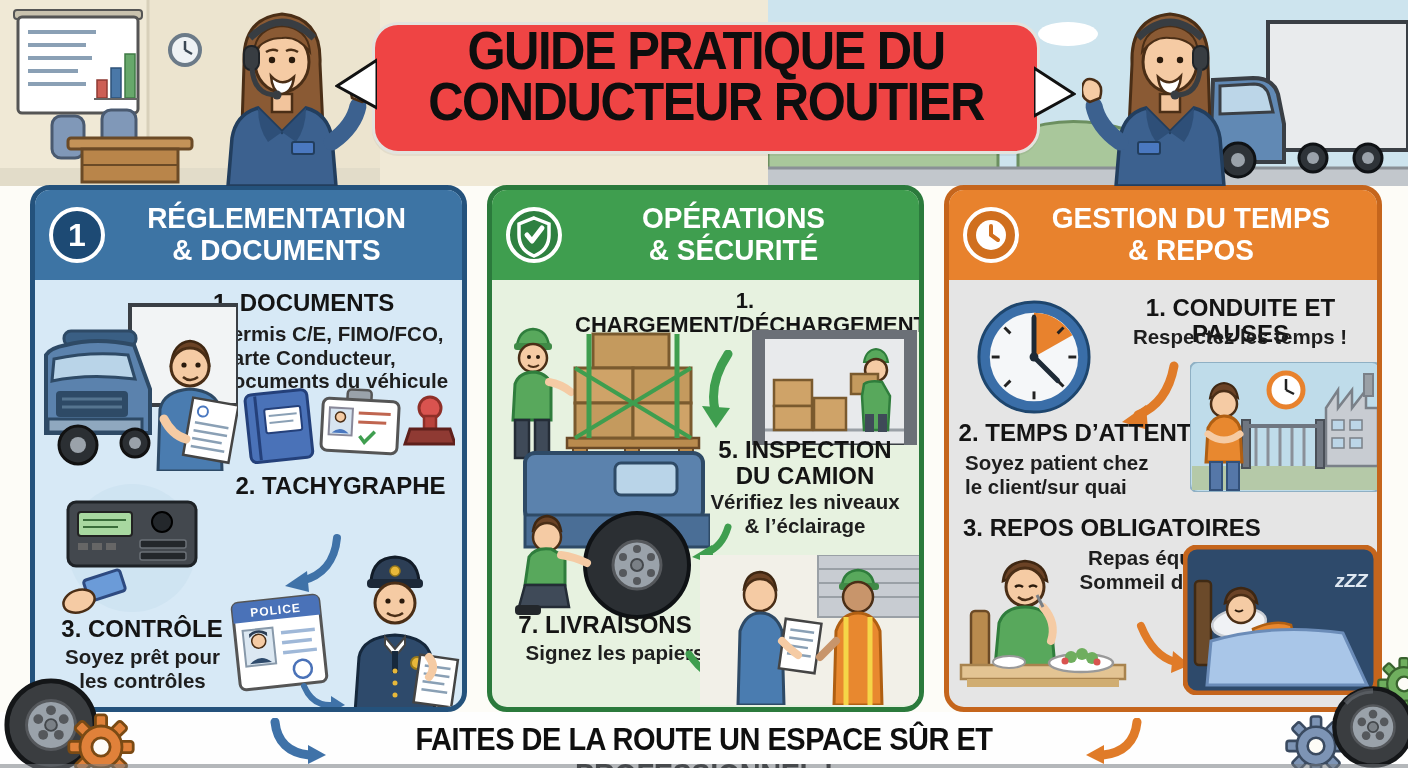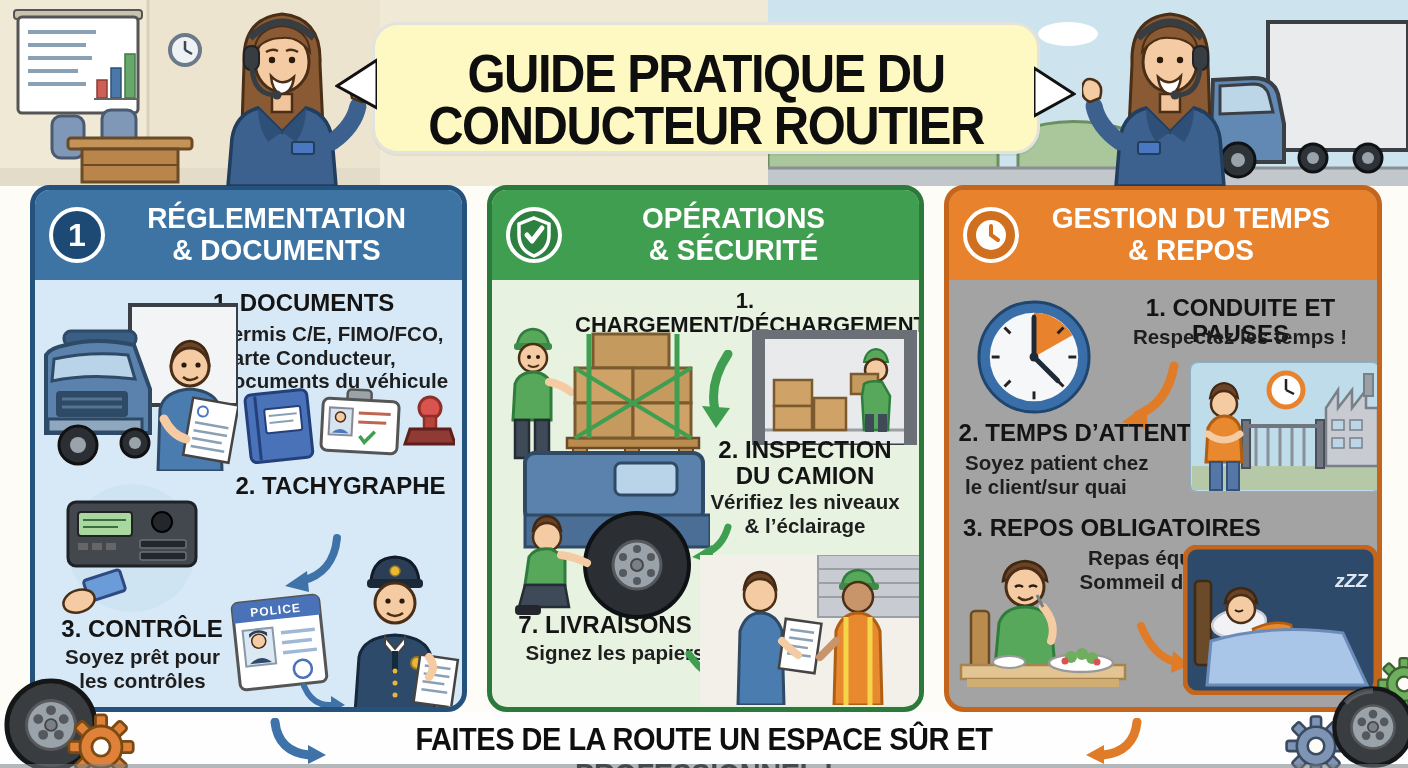--- a/index.html
+++ b/index.html
@@ -3,30 +3,30 @@
 <meta charset="utf-8">
 <style>
   *{margin:0;padding:0;box-sizing:border-box}
   html,body{width:1408px;height:768px;background:#fdfcf7}
   .poster{position:relative;width:1408px;height:768px;overflow:hidden;background:#fdfcf7;
           font-family:"Liberation Sans","DejaVu Sans",sans-serif}
   .abs{position:absolute}
   .bg-left{left:0;top:0;width:772px;height:186px;background:#f0e9d6;z-index:0}
   .bg-right{left:772px;top:0;width:636px;height:186px;background:#cde4ee;z-index:0}
   .scene{z-index:1}
-  .title-banner{left:372px;top:22px;width:668px;height:132px;background:#fef9c3;
+  .title-banner{left:372px;top:22px;width:668px;height:132px;background:#ef4444;
     border:3px solid #e3e3de;border-radius:26px;display:flex;flex-direction:column;
-    justify-content:flex-end;align-items:center;z-index:5;box-shadow:0 2px 0 rgba(0,0,0,.05)}
+    justify-content:flex-start;align-items:center;z-index:5;box-shadow:0 2px 0 rgba(0,0,0,.05)}
   .title-line{font-size:49px;font-weight:800;letter-spacing:-1.5px;color:#0e0e0e;line-height:1.05;transform:scaleY(1.1)}
   .presenter{z-index:6}
   .tail{z-index:6}
   .col{position:absolute;top:185px;height:527px;border-radius:20px;border:5px solid;overflow:hidden;z-index:4}
   .col1{left:30px;width:437px;border-color:#24527c;background:#d7e9f6}
   .col2{left:487px;width:437px;border-color:#2b7a3c;background:#e7f2e0}
-  .col3{left:944px;width:438px;border-color:#c5651c;background:#a3a3a3}
+  .col3{left:944px;width:438px;border-color:#c5651c;background:#e5e5e5}
   .col-header{position:absolute;left:0;top:0;right:0;height:90px;display:flex;align-items:center;
     padding:0 16px 0 12px;border-radius:12px 12px 0 0}
   .col1 .col-header{background:#3d74a4}
   .col2 .col-header{background:#3f9e4f}
   .col3 .col-header{background:#e8822d}
   .hdr-icon{width:60px;height:60px;flex:0 0 auto}
   .hdr-title{flex:1;text-align:center;color:#fff;font-weight:800;font-size:28px;line-height:1.1;
     white-space:pre-line;transform:scaleY(1.05)}
   .h{position:absolute;font-weight:800;font-size:24px;color:#141414;line-height:1.07;white-space:pre-line}
   .b{position:absolute;font-weight:700;font-size:20.5px;color:#1e1e1e;line-height:1.15;white-space:pre-line}
@@ -427,21 +427,21 @@
           <path d="M112,32 Q114,20 124,19 Q134,20 136,32 Z" fill="#58a85c" stroke="#2f7d3c" stroke-width="2"></path>
           <circle cx="124" cy="40" r="11" fill="#f5cba4" stroke="#4a2e16" stroke-width="2.5"></circle>
           <rect x="99" y="44" width="27" height="20" fill="#c49a5e" stroke="#7a5a2e" stroke-width="2.5"></rect>
           <path d="M110,66 L112,54 Q118,50 130,52 L138,66 L136,100 L112,100 Z" fill="#58a85c" stroke="#2f7d3c" stroke-width="2.5"></path>
           <rect x="113" y="84" width="9" height="18" fill="#3f4a58"></rect>
             <rect x="126" y="84" width="9" height="18" fill="#3f4a58"></rect>
         </g>
       </svg>
     </div>
 
-    <div class="h" style="left:208px;top:247px;width:210px;text-align:center">2. INSPECTION
+    <div class="h" style="left:208px;top:247px;width:210px;text-align:center">5. INSPECTION
 DU CAMION</div>
     <div class="b" style="left:203px;top:300px;width:220px;text-align:center">Vérifiez les niveaux
 &amp; l’éclairage</div>
 
     <div class="abs" style="left:3px;top:255px">
       <svg viewBox="0 0 215 175" width="215" height="175">
         <rect x="30" y="8" width="178" height="68" rx="10" fill="#5b82ad" stroke="#2e4a66" stroke-width="4"></rect>
         <rect x="120" y="18" width="62" height="32" rx="6" fill="#b9d4e8" stroke="#2e4a66" stroke-width="3"></rect>
         <rect x="30" y="70" width="185" height="32" fill="#4a6e96" stroke="#2e4a66" stroke-width="3"></rect>
         <circle cx="142" cy="120" r="52" fill="#2b2f33" stroke="#0f1215" stroke-width="4"></circle>

